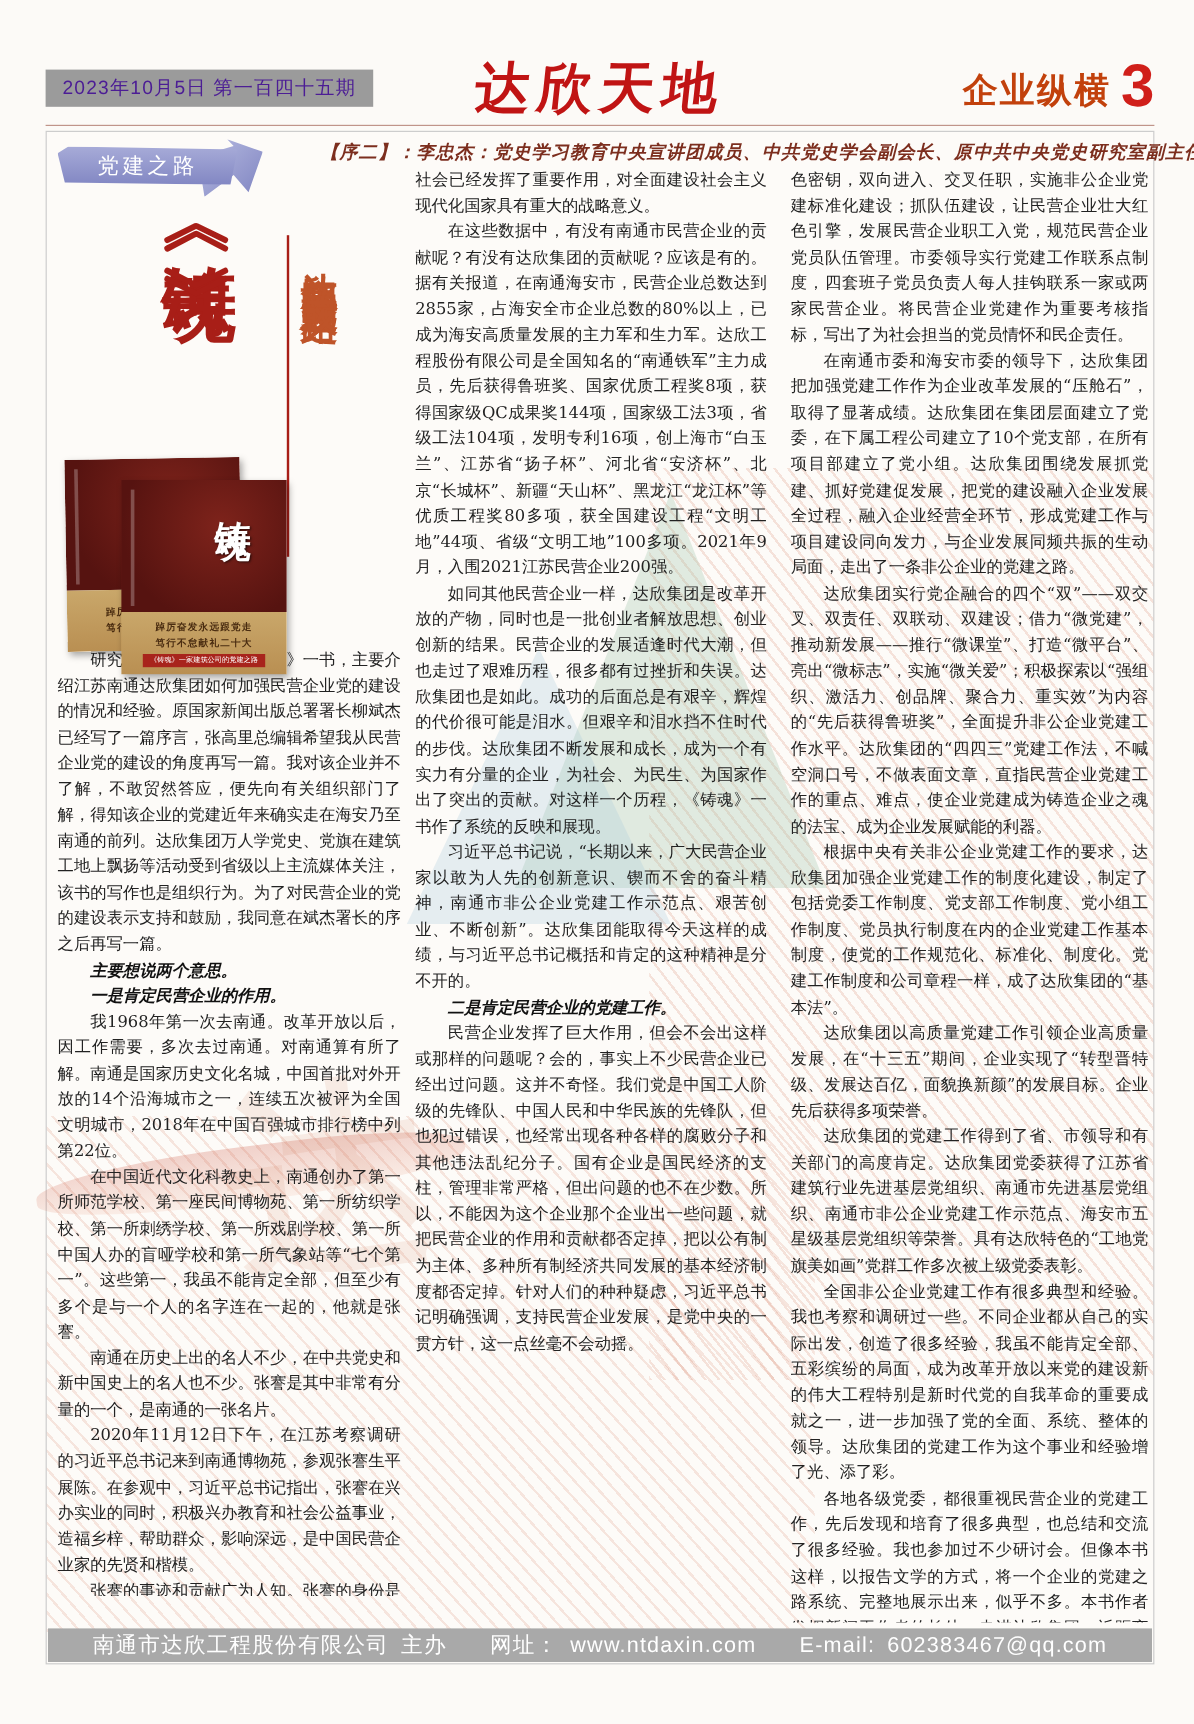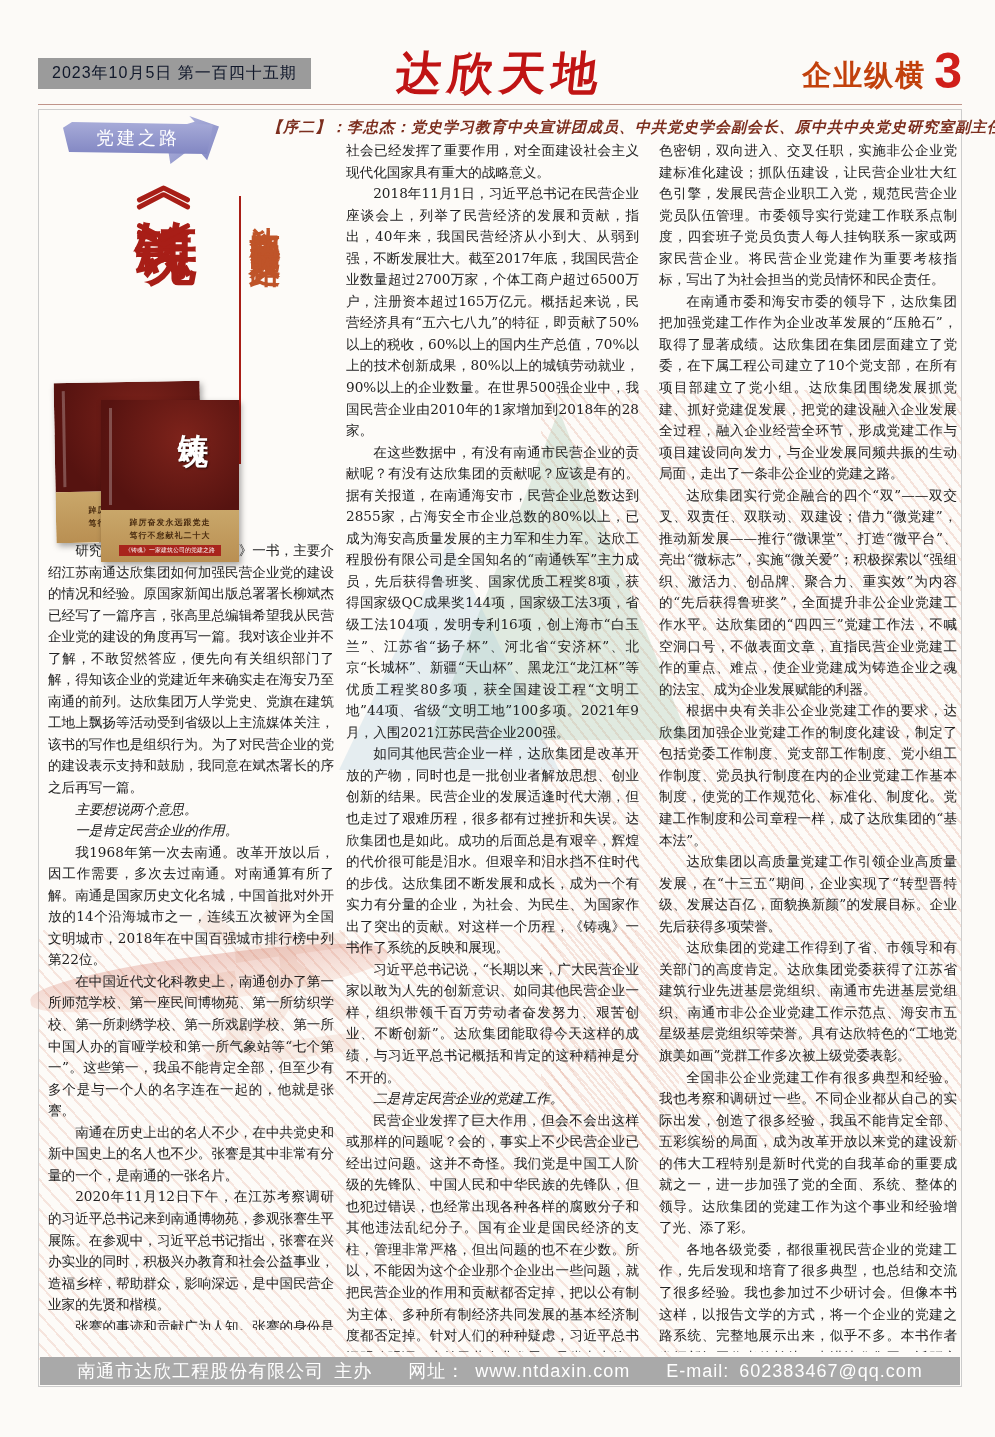--- a/index.html
+++ b/index.html
@@ -5,21 +5,21 @@
   html,body{margin:0;padding:0;}
   body{
     width:995px;height:1437px;position:relative;overflow:hidden;
     background:#fcfaf7;
     font-family:"DejaVu Serif","Liberation Serif",serif;
     color:#2a2a2a;
   }
   
   .header{position:absolute;left:38px;top:45px;width:924px;height:58px;}
   .date-box{
-    position:absolute;left:0;top:13px;background:#9b9b9b;color:#0f172a;
+    position:absolute;left:0;top:13px;background:#9b9b9b;color:#4c1d95;
     font-family:"Liberation Sans",sans-serif;font-size:16px;
     padding:5px 14px;letter-spacing:1px;
   }
   .masthead{
     position:absolute;left:50%;top:-2px;transform:translateX(-50%) skewX(-6deg);
     font-size:46px;font-weight:bold;color:#c01414;letter-spacing:6px;white-space:nowrap;
   }
   .section-wrap{position:absolute;right:0;top:4px;display:flex;align-items:flex-end;gap:8px;}
   .section-name{font-size:29px;font-weight:bold;color:#c2410c;letter-spacing:2px;line-height:1;padding-bottom:4px;}
   .page-num{font-size:50px;font-weight:bold;color:#d01f1a;line-height:0.9;font-family:"Liberation Sans",sans-serif;}
@@ -41,21 +41,21 @@
     border-left:130px solid transparent;border-right:130px solid transparent;
     border-bottom:330px solid rgba(160,195,170,.30);}
   .mount-b{left:300px;top:430px;width:0;height:0;
     border-left:110px solid transparent;border-right:110px solid transparent;
     border-bottom:230px solid rgba(170,200,220,.28);}
   .ghost-char{left:150px;top:760px;font-size:170px;font-weight:bold;color:rgba(205,120,90,.12);
     transform:rotate(-8deg);font-family:"DejaVu Serif",serif;}
   
   .badge{position:absolute;left:8px;top:6px;width:172px;height:48px;z-index:3;}
   .badge-body{
-    position:absolute;left:16px;top:6px;width:150px;height:32px;
+    position:absolute;left:1px;top:6px;width:150px;height:32px;
     background:linear-gradient(180deg,#a7abd8,#8287c3);
     clip-path:polygon(0 18%,6% 0,100% 8%,96% 100%,4% 94%);
     display:flex;align-items:center;justify-content:center;
     color:#fff;font-size:18px;letter-spacing:3px;font-family:Liberation Serif, serif;
   }
   .badge-arrow{
     position:absolute;left:118px;top:0;width:54px;height:48px;
     background:linear-gradient(135deg,#b9bde2,#7f84c1);
     clip-path:polygon(0 30%,55% 12%,45% 0,100% 22%,78% 92%,55% 62%,10% 100%);
   }
@@ -98,21 +98,21 @@
     white-space:nowrap;
   }
   
   .col{position:absolute;z-index:1;overflow:hidden;text-align:justify;
     font-size:13.6px;line-height:21.55px;color:#222;}
   .col-1{left:9px;top:430px;width:286px;height:790px;}
   .col-2{left:307px;top:30px;width:293px;height:1212px;}
   .col-3{left:620px;top:30px;width:298px;height:1212px;}
   .para{margin:0;text-indent:2em;}
   .para.cont{text-indent:0;}
-  .para.subhead{font-weight:normal;font-style:italic;color:#111;}
+  .para.subhead{font-weight:bold;font-style:italic;color:#111;}
   
   .footer-bar{
     position:absolute;left:1px;right:1px;bottom:1px;height:28px;z-index:3;
     background:#a9a9a9;color:#fff;
     display:flex;align-items:center;justify-content:center;gap:36px;
     font-family:"Liberation Sans",sans-serif;font-size:18px;letter-spacing:1px;white-space:nowrap;
   }
   .footer-group{display:flex;align-items:center;gap:10px;}
 </style>
 </head>
@@ -175,24 +175,23 @@
       <p class="para subhead">主要想说两个意思。</p>
       <p class="para subhead">一是肯定民营企业的作用。</p>
       <p class="para">我1968年第一次去南通。改革开放以后，因工作需要，多次去过南通。对南通算有所了解。南通是国家历史文化名城，中国首批对外开放的14个沿海城市之一，连续五次被评为全国文明城市，2018年在中国百强城市排行榜中列第22位。</p>
       <p class="para">在中国近代文化科教史上，南通创办了第一所师范学校、第一座民间博物苑、第一所纺织学校、第一所刺绣学校、第一所戏剧学校、第一所中国人办的盲哑学校和第一所气象站等“七个第一”。这些第一，我虽不能肯定全部，但至少有多个是与一个人的名字连在一起的，他就是张謇。</p>
       <p class="para">南通在历史上出的名人不少，在中共党史和新中国史上的名人也不少。张謇是其中非常有分量的一个，是南通的一张名片。</p>
       <p class="para">2020年11月12日下午，在江苏考察调研的习近平总书记来到南通博物苑，参观张謇生平展陈。在参观中，习近平总书记指出，张謇在兴办实业的同时，积极兴办教育和社会公益事业，造福乡梓，帮助群众，影响深远，是中国民营企业家的先贤和楷模。</p>
       <p class="para">张謇的事迹和贡献广为人知。张謇的身份是什么？晚清状元、政府官员、实业家、教育家……其中最主要的还是实业家，用今天的语言来说，就是“民营企业家”。</p>
     </div>
   <div class="col col-2">
       <p class="para cont">社会已经发挥了重要作用，对全面建设社会主义现代化国家具有重大的战略意义。</p>
-      <p class="para">2018年11月1日，习近平总书记在民营企业座谈会上，列举了民营经济的发展和贡献，指出，40年来，我国民营经济从小到大、从弱到强，不断发展壮大。截至2017年底，我国民营企业数量超过2700万家，个体工商户超过6500万户，注册资本超过165万亿元。概括起来说，民营经济具有“五六七八九”的特征，即贡献了50%以上的税收，60%以上的国内生产总值，70%以上的技术创新成果，80%以上的城镇劳动就业，90%以上的企业数量。在世界500强企业中，我国民营企业由2010年的1家增加到2018年的28家。</p>
       <p class="para">在这些数据中，有没有南通市民营企业的贡献呢？有没有达欣集团的贡献呢？应该是有的。据有关报道，在南通海安市，民营企业总数达到2855家，占海安全市企业总数的80%以上，已成为海安高质量发展的主力军和生力军。达欣工程股份有限公司是全国知名的“南通铁军”主力成员，先后获得鲁班奖、国家优质工程奖8项，获得国家级QC成果奖144项，国家级工法3项，省级工法104项，发明专利16项，创上海市“白玉兰”、江苏省“扬子杯”、河北省“安济杯”、北京“长城杯”、新疆“天山杯”、黑龙江“龙江杯”等优质工程奖80多项，获全国建设工程“文明工地”44项、省级“文明工地”100多项。2021年9月，入围2021江苏民营企业200强。</p>
       <p class="para">如同其他民营企业一样，达欣集团是改革开放的产物，同时也是一批创业者解放思想、创业创新的结果。民营企业的发展适逢时代大潮，但也走过了艰难历程，很多都有过挫折和失误。达欣集团也是如此。成功的后面总是有艰辛，辉煌的代价很可能是泪水。但艰辛和泪水挡不住时代的步伐。达欣集团不断发展和成长，成为一个有实力有分量的企业，为社会、为民生、为国家作出了突出的贡献。对这样一个历程，《铸魂》一书作了系统的反映和展现。</p>
-      <p class="para">习近平总书记说，“长期以来，广大民营企业家以敢为人先的创新意识、如同其他民营企业一样，组织带领千百万劳动者奋发努力、艰苦创业、不断创新”。达欣集团能取得今天这样的成绩，与习近平总书记概括和肯定的这种精神是分不开的。</p>
+      <p class="para">习近平总书记说，“长期以来，广大民营企业家以敢为人先的创新意识、锲而不舍的奋斗精神，南通市非公企业党建工作示范点、艰苦创业、不断创新”。达欣集团能取得今天这样的成绩，与习近平总书记概括和肯定的这种精神是分不开的。</p>
       <p class="para subhead">二是肯定民营企业的党建工作。</p>
       <p class="para">民营企业发挥了巨大作用，但会不会出这样或那样的问题呢？会的，事实上不少民营企业已经出过问题。这并不奇怪。我们党是中国工人阶级的先锋队、中国人民和中华民族的先锋队，但也犯过错误，也经常出现各种各样的腐败分子和其他违法乱纪分子。国有企业是国民经济的支柱，管理非常严格，但出问题的也不在少数。所以，不能因为这个企业那个企业出一些问题，就把民营企业的作用和贡献都否定掉，把以公有制为主体、多种所有制经济共同发展的基本经济制度都否定掉。针对人们的种种疑虑，习近平总书记明确强调，支持民营企业发展，是党中央的一贯方针，这一点丝毫不会动摇。</p>
     </div>
   <div class="col col-3">
       <p class="para cont">色密钥，双向进入、交叉任职，实施非公企业党建标准化建设；抓队伍建设，让民营企业壮大红色引擎，发展民营企业职工入党，规范民营企业党员队伍管理。市委领导实行党建工作联系点制度，四套班子党员负责人每人挂钩联系一家或两家民营企业。将民营企业党建作为重要考核指标，写出了为社会担当的党员情怀和民企责任。</p>
       <p class="para">在南通市委和海安市委的领导下，达欣集团把加强党建工作作为企业改革发展的“压舱石”，取得了显著成绩。达欣集团在集团层面建立了党委，在下属工程公司建立了10个党支部，在所有项目部建立了党小组。达欣集团围绕发展抓党建、抓好党建促发展，把党的建设融入企业发展全过程，融入企业经营全环节，形成党建工作与项目建设同向发力，与企业发展同频共振的生动局面，走出了一条非公企业的党建之路。</p>
       <p class="para">达欣集团实行党企融合的四个“双”——双交叉、双责任、双联动、双建设；借力“微党建”，推动新发展——推行“微课堂”、打造“微平台”、亮出“微标志”，实施“微关爱”；积极探索以“强组织、激活力、创品牌、聚合力、重实效”为内容的“先后获得鲁班奖”，全面提升非公企业党建工作水平。达欣集团的“四四三”党建工作法，不喊空洞口号，不做表面文章，直指民营企业党建工作的重点、难点，使企业党建成为铸造企业之魂的法宝、成为企业发展赋能的利器。</p>
       <p class="para">根据中央有关非公企业党建工作的要求，达欣集团加强企业党建工作的制度化建设，制定了包括党委工作制度、党支部工作制度、党小组工作制度、党员执行制度在内的企业党建工作基本制度，使党的工作规范化、标准化、制度化。党建工作制度和公司章程一样，成了达欣集团的“基本法”。</p>
       <p class="para">达欣集团以高质量党建工作引领企业高质量发展，在“十三五”期间，企业实现了“转型晋特级、发展达百亿，面貌换新颜”的发展目标。企业先后获得多项荣誉。</p>
       <p class="para">达欣集团的党建工作得到了省、市领导和有关部门的高度肯定。达欣集团党委获得了江苏省建筑行业先进基层党组织、南通市先进基层党组织、南通市非公企业党建工作示范点、海安市五星级基层党组织等荣誉。具有达欣特色的“工地党旗美如画”党群工作多次被上级党委表彰。</p>

